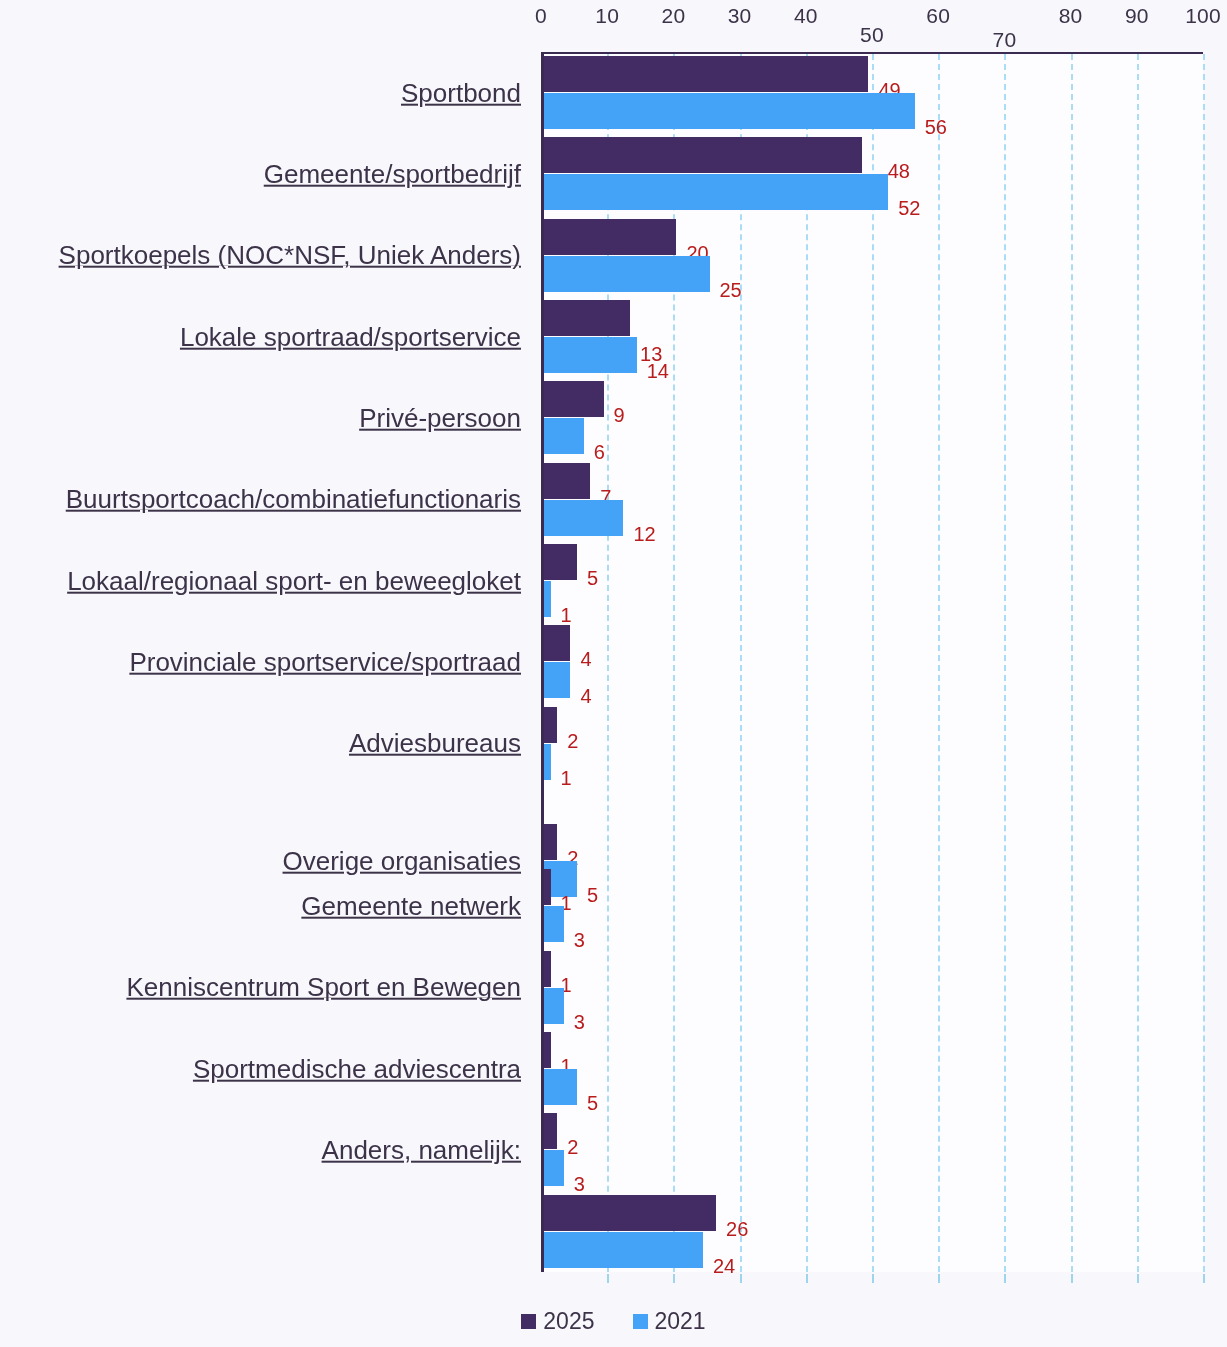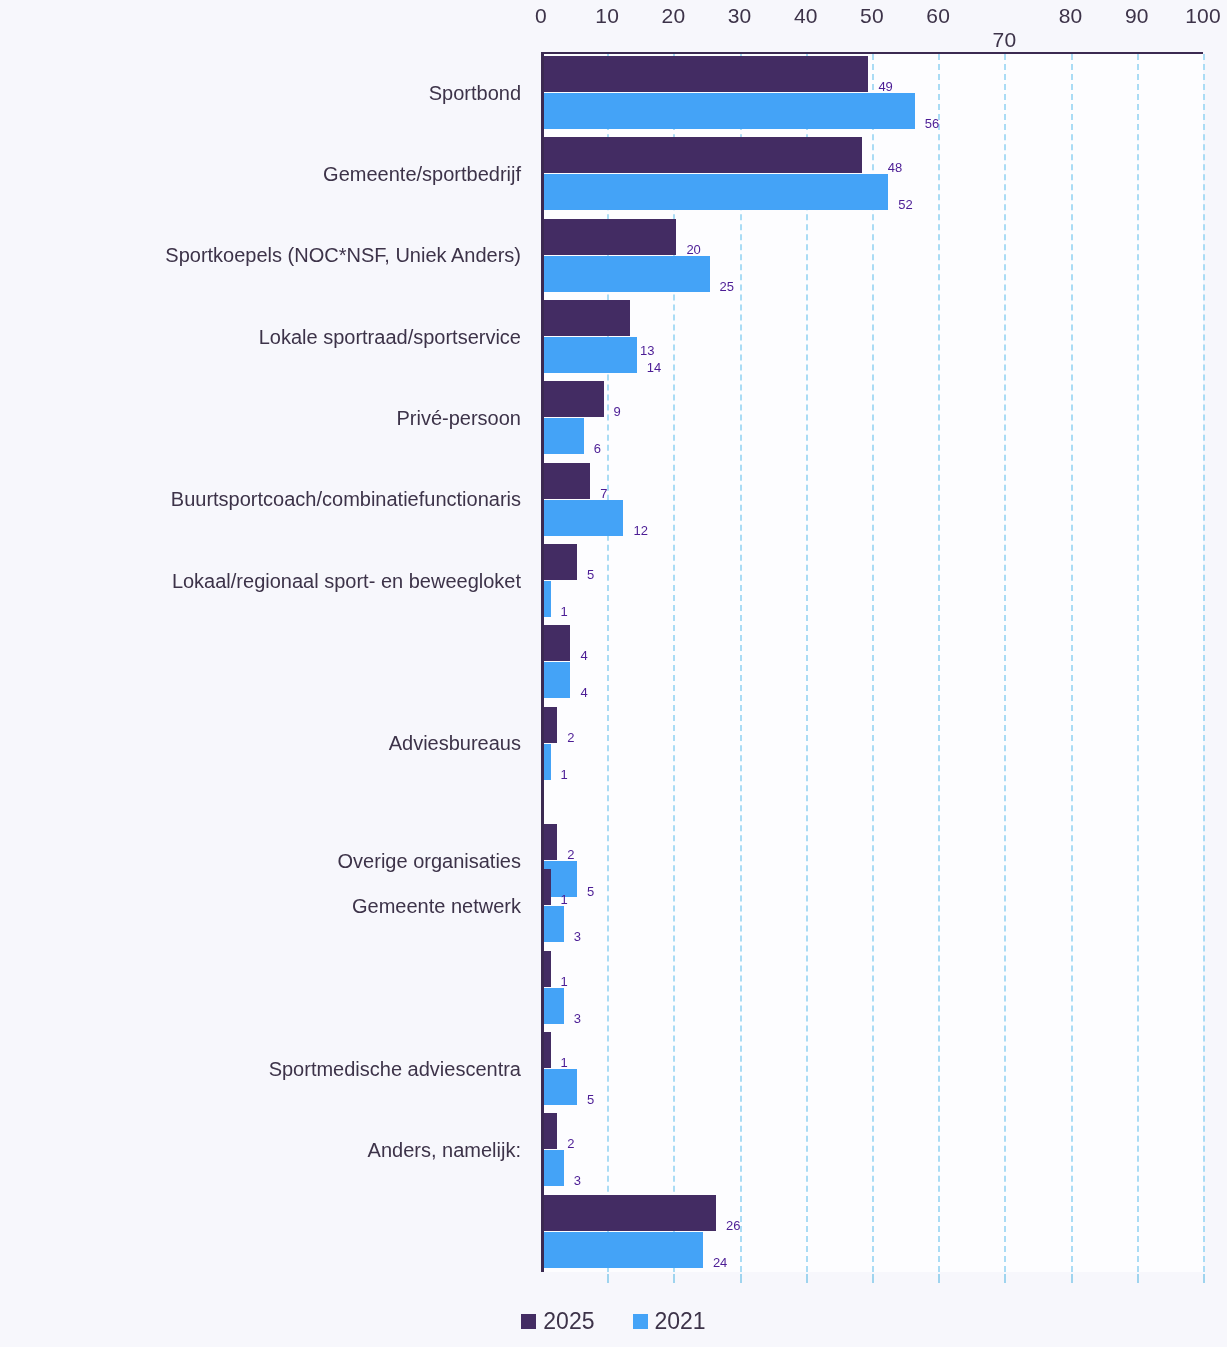--- a/index.html
+++ b/index.html
@@ -72,39 +72,40 @@
   .cat-row {
     position: absolute;
     left: 0;
     width: 1227px;
   }
   .cat-label {
     position: absolute;
     right: 706px;      
     top: 50%;
     transform: translateY(-50%);
-    font-size: 20px;
+    font-size: 26px;
     color: #3d3349;
     white-space: nowrap;
     text-align: right;
     line-height: 1.1;
+    text-decoration: underline;
   }
 
   .bar {
     position: absolute;
     left: 544px;
     height: 36px;
   }
   .bar.s2025 { background: #432c63; }
   .bar.s2021 { background: #44a3f7; }
 
   .bar-value {
     position: absolute;
-    font-size: 13px;
-    color: #4c1d95;
+    font-size: 20px;
+    color: #b91c1c;
     white-space: nowrap;
     line-height: 1;
   }
 
   
   .legend {
     position: absolute;
     left: 0;
     top: 1308px;
     width: 1227px;
@@ -132,21 +133,21 @@
 <body>
 
 <div class="chart-root">
 
   <div class="axis-top">
       <span class="axis-tick-label" style="left: 541px;">0</span>
       <span class="axis-tick-label" style="left: 607.2px;">10</span>
       <span class="axis-tick-label" style="left: 673.4px;">20</span>
       <span class="axis-tick-label" style="left: 739.6px;">30</span>
       <span class="axis-tick-label" style="left: 805.8px;">40</span>
-      <span class="axis-tick-label" style="left: 872px;">50</span>
+      <span class="axis-tick-label" style="left: 872px; margin-top: 19px;">50</span>
       <span class="axis-tick-label" style="left: 938.2px;">60</span>
       <span class="axis-tick-label" style="left: 1004.4px; margin-top: 24px;">70</span>
       <span class="axis-tick-label" style="left: 1070.6px;">80</span>
       <span class="axis-tick-label" style="left: 1136.8px;">90</span>
       <span class="axis-tick-label" style="left: 1203px;">100</span>
     </div>
 
   <div class="plot-frame">
     <div>
         <div class="gridline" style="left: 63.2px;"></div>
@@ -216,20 +217,21 @@
         <span class="bar-value" style="left: 633.44px; top: 65.1667px;">12</span>
       </div>
       <div class="cat-row" style="top: 540px; height: 81.3333px;">
         <div class="cat-label">Lokaal/regionaal sport- en beweegloket</div>
         <div class="bar s2025" style="top: 4.16667px; width: 33.1px; background: rgb(67, 44, 99);"></div>
         <span class="bar-value" style="left: 587.1px; top: 28.1667px;">5</span>
         <div class="bar s2021" style="top: 41.1667px; width: 6.62px; background: rgb(68, 163, 247);"></div>
         <span class="bar-value" style="left: 560.62px; top: 65.1667px;">1</span>
       </div>
       <div class="cat-row" style="top: 621.333px; height: 81.3333px;">
+        <div class="cat-label">Provinciale sportservice/sportraad</div>
         <div class="bar s2025" style="top: 4.16667px; width: 26.48px; background: rgb(67, 44, 99);"></div>
         <span class="bar-value" style="left: 580.48px; top: 28.1667px;">4</span>
         <div class="bar s2021" style="top: 41.1667px; width: 26.48px; background: rgb(68, 163, 247);"></div>
         <span class="bar-value" style="left: 580.48px; top: 65.1667px;">4</span>
       </div>
       <div class="cat-row" style="top: 702.667px; height: 81.3333px;">
         <div class="cat-label">Adviesbureaus</div>
         <div class="bar s2025" style="top: 4.16667px; width: 13.24px; background: rgb(67, 44, 99);"></div>
         <span class="bar-value" style="left: 567.24px; top: 28.1667px;">2</span>
         <div class="bar s2021" style="top: 41.1667px; width: 6.62px; background: rgb(68, 163, 247);"></div>
@@ -243,20 +245,21 @@
         <span class="bar-value" style="left: 587.1px; top: 65.1667px;">5</span>
       </div>
       <div class="cat-row" style="top: 865.333px; height: 81.3333px;">
         <div class="cat-label">Gemeente netwerk</div>
         <div class="bar s2025" style="top: 4.16667px; width: 6.62px; background: rgb(67, 44, 99);"></div>
         <span class="bar-value" style="left: 560.62px; top: 28.1667px;">1</span>
         <div class="bar s2021" style="top: 41.1667px; width: 19.86px; background: rgb(68, 163, 247);"></div>
         <span class="bar-value" style="left: 573.86px; top: 65.1667px;">3</span>
       </div>
       <div class="cat-row" style="top: 946.667px; height: 81.3333px;">
+        <div class="cat-label">Kenniscentrum Sport en Bewegen</div>
         <div class="bar s2025" style="top: 4.16667px; width: 6.62px; background: rgb(67, 44, 99);"></div>
         <span class="bar-value" style="left: 560.62px; top: 28.1667px;">1</span>
         <div class="bar s2021" style="top: 41.1667px; width: 19.86px; background: rgb(68, 163, 247);"></div>
         <span class="bar-value" style="left: 573.86px; top: 65.1667px;">3</span>
       </div>
       <div class="cat-row" style="top: 1028px; height: 81.3333px;">
         <div class="cat-label">Sportmedische adviescentra</div>
         <div class="bar s2025" style="top: 4.16667px; width: 6.62px; background: rgb(67, 44, 99);"></div>
         <span class="bar-value" style="left: 560.62px; top: 28.1667px;">1</span>
         <div class="bar s2021" style="top: 41.1667px; width: 33.1px; background: rgb(68, 163, 247);"></div>

